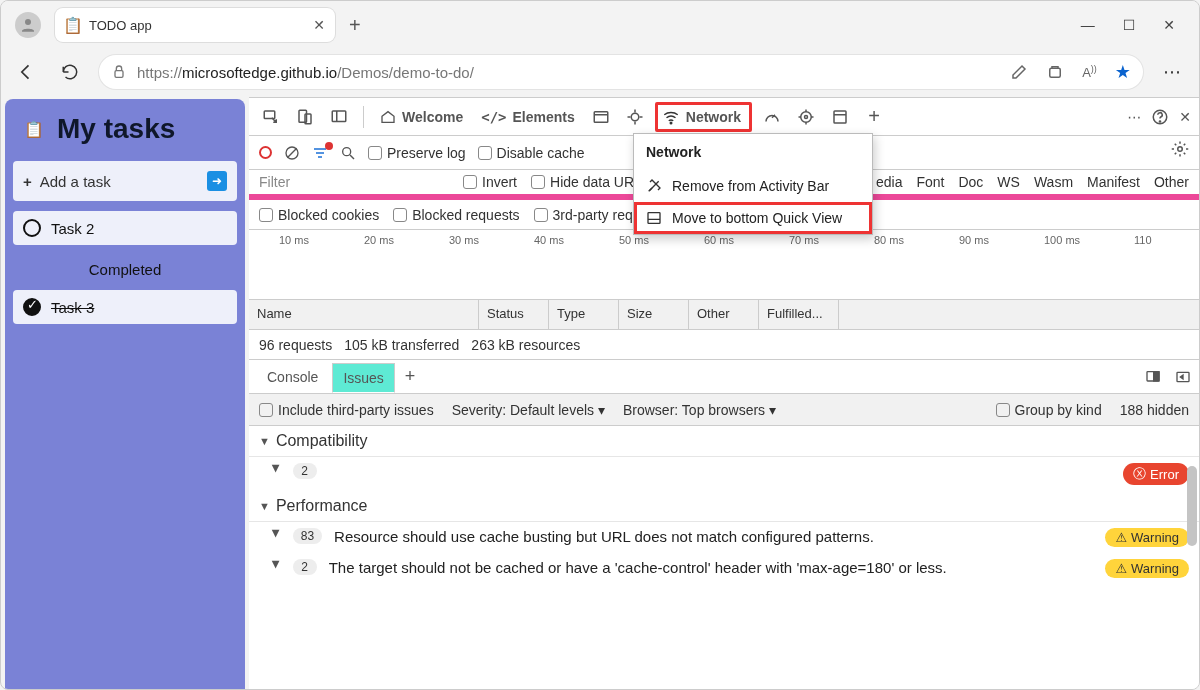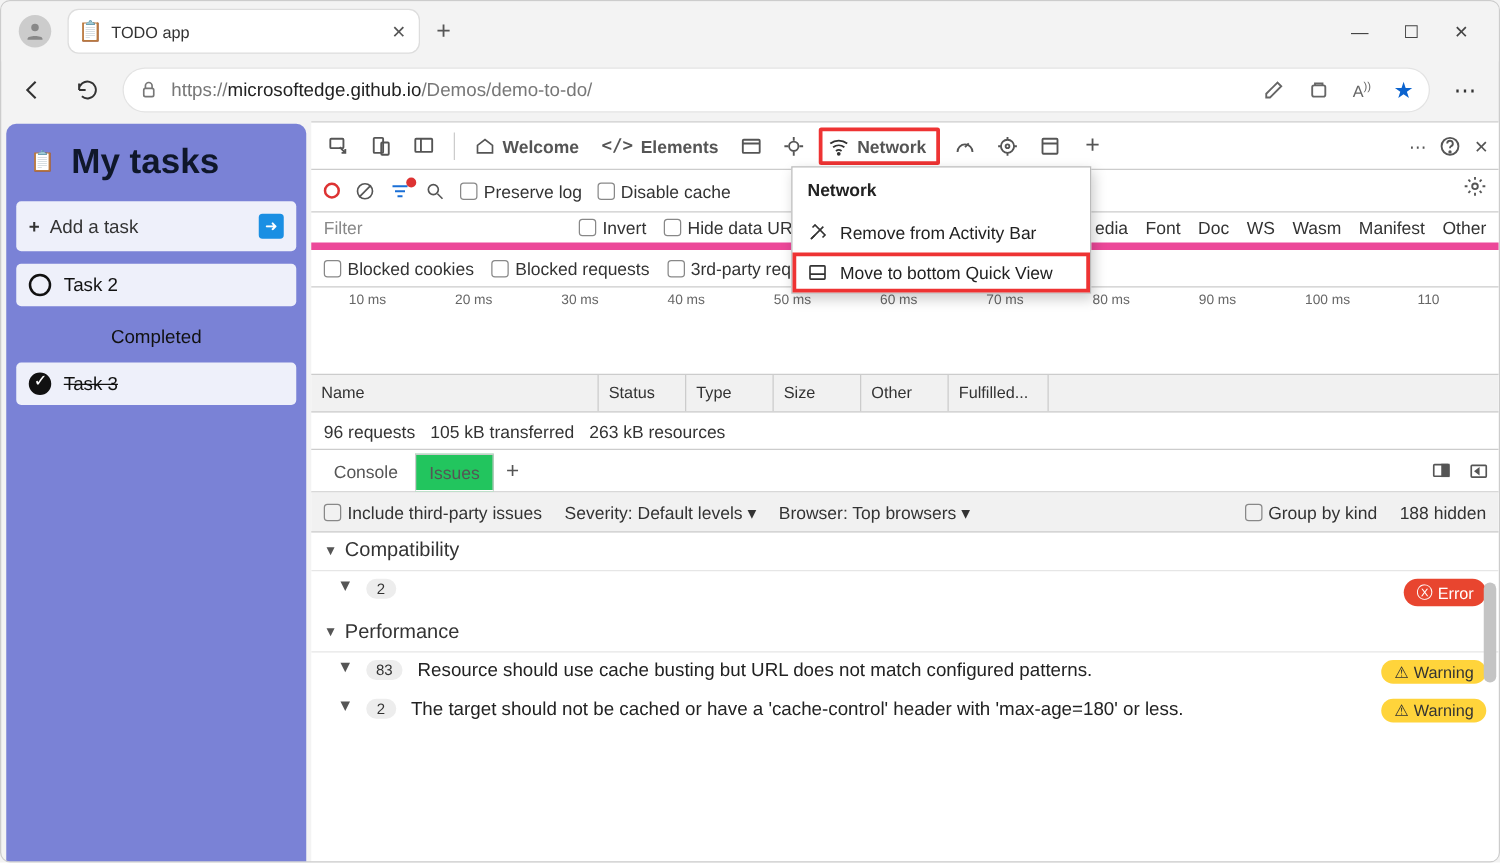--- a/index.html
+++ b/index.html
@@ -52,21 +52,21 @@
 .dt-filterrow .filterlabel{color:#888;width:190px;}
 .type-filters{margin-left:auto;display:flex;gap:14px;}
 .dt-cookrow{height:30px;border-bottom:1px solid #ccc;display:flex;align-items:center;padding:0 10px;gap:14px;font-size:14px;color:#333;}
 .timeline{height:70px;border-bottom:1px solid #ccc;position:relative;text-decoration:underline;}
 .tick{position:absolute;top:4px;font-size:11px;color:#666;}
 .grid-head{height:30px;border-bottom:1px solid #ccc;background:#f1f1f1;display:flex;font-size:13px;color:#333;}
 .grid-head div{padding:6px 8px;border-right:1px solid #ccc;}
 .summary{height:30px;border-bottom:1px solid #ccc;display:flex;align-items:center;gap:12px;padding:0 10px;font-size:14px;color:#333;}
 .drawer-tabs{height:34px;border-bottom:1px solid #ccc;display:flex;align-items:center;padding:0 8px;gap:4px;color:#555;font-size:14px;}
 .drawer-tab{padding:6px 10px;cursor:pointer;}
-.drawer-tab.active{background:#22c55e;border:1px solid #ccc;border-bottom:1px solid #fff;position:relative;top:1px;}
+.drawer-tab.active{background:#5eead4;border:1px solid #ccc;border-bottom:1px solid #fff;position:relative;top:1px;}
 .drawer-tabs .add{margin-left:6px;font-size:18px;}
 .drawer-tabs .right{margin-left:auto;display:flex;gap:14px;}
 .issues-filter{height:32px;background:#f1f1f1;border-bottom:1px solid #ccc;display:flex;align-items:center;padding:0 10px;gap:18px;font-size:14px;color:#333;}
 .issues-body{flex:1;overflow:auto;position:relative;}
 .issue-group{padding:6px 10px;border-bottom:1px solid #e6e6e6;}
 .issue-group .title{font-size:16px;color:#333;display:flex;align-items:center;gap:6px;}
 .issue-row{display:flex;align-items:flex-start;gap:12px;padding:6px 10px 6px 24px;font-size:15px;color:#222;}
 .count-badge{background:#ededed;border-radius:10px;padding:1px 8px;font-size:12px;color:#333;min-width:24px;text-align:center;}
 .sev-error{background:#e8452f;color:#fff;border-radius:12px;padding:2px 10px;font-size:13px;display:flex;align-items:center;gap:4px;margin-left:auto;}
 .sev-warn{background:#ffd43b;color:#333;border-radius:12px;padding:2px 10px;font-size:13px;display:flex;align-items:center;gap:4px;margin-left:auto;}

